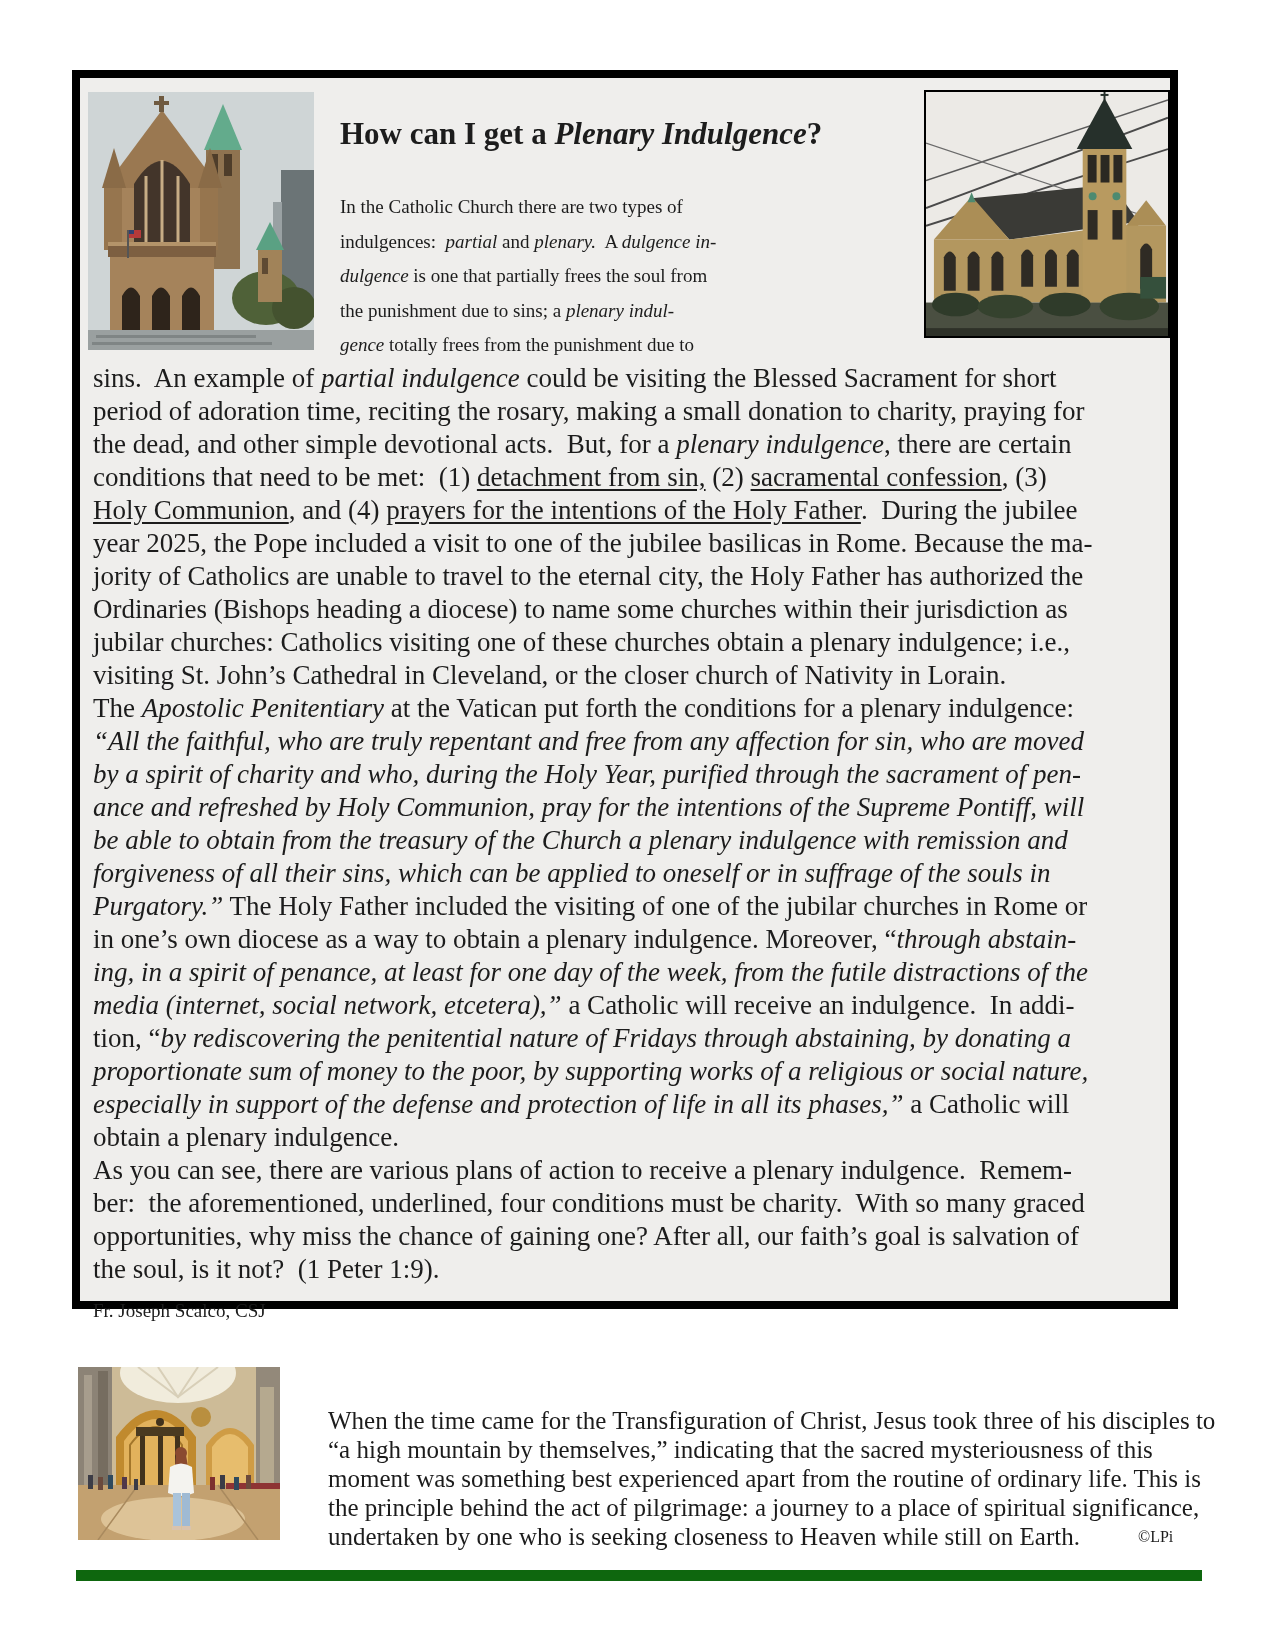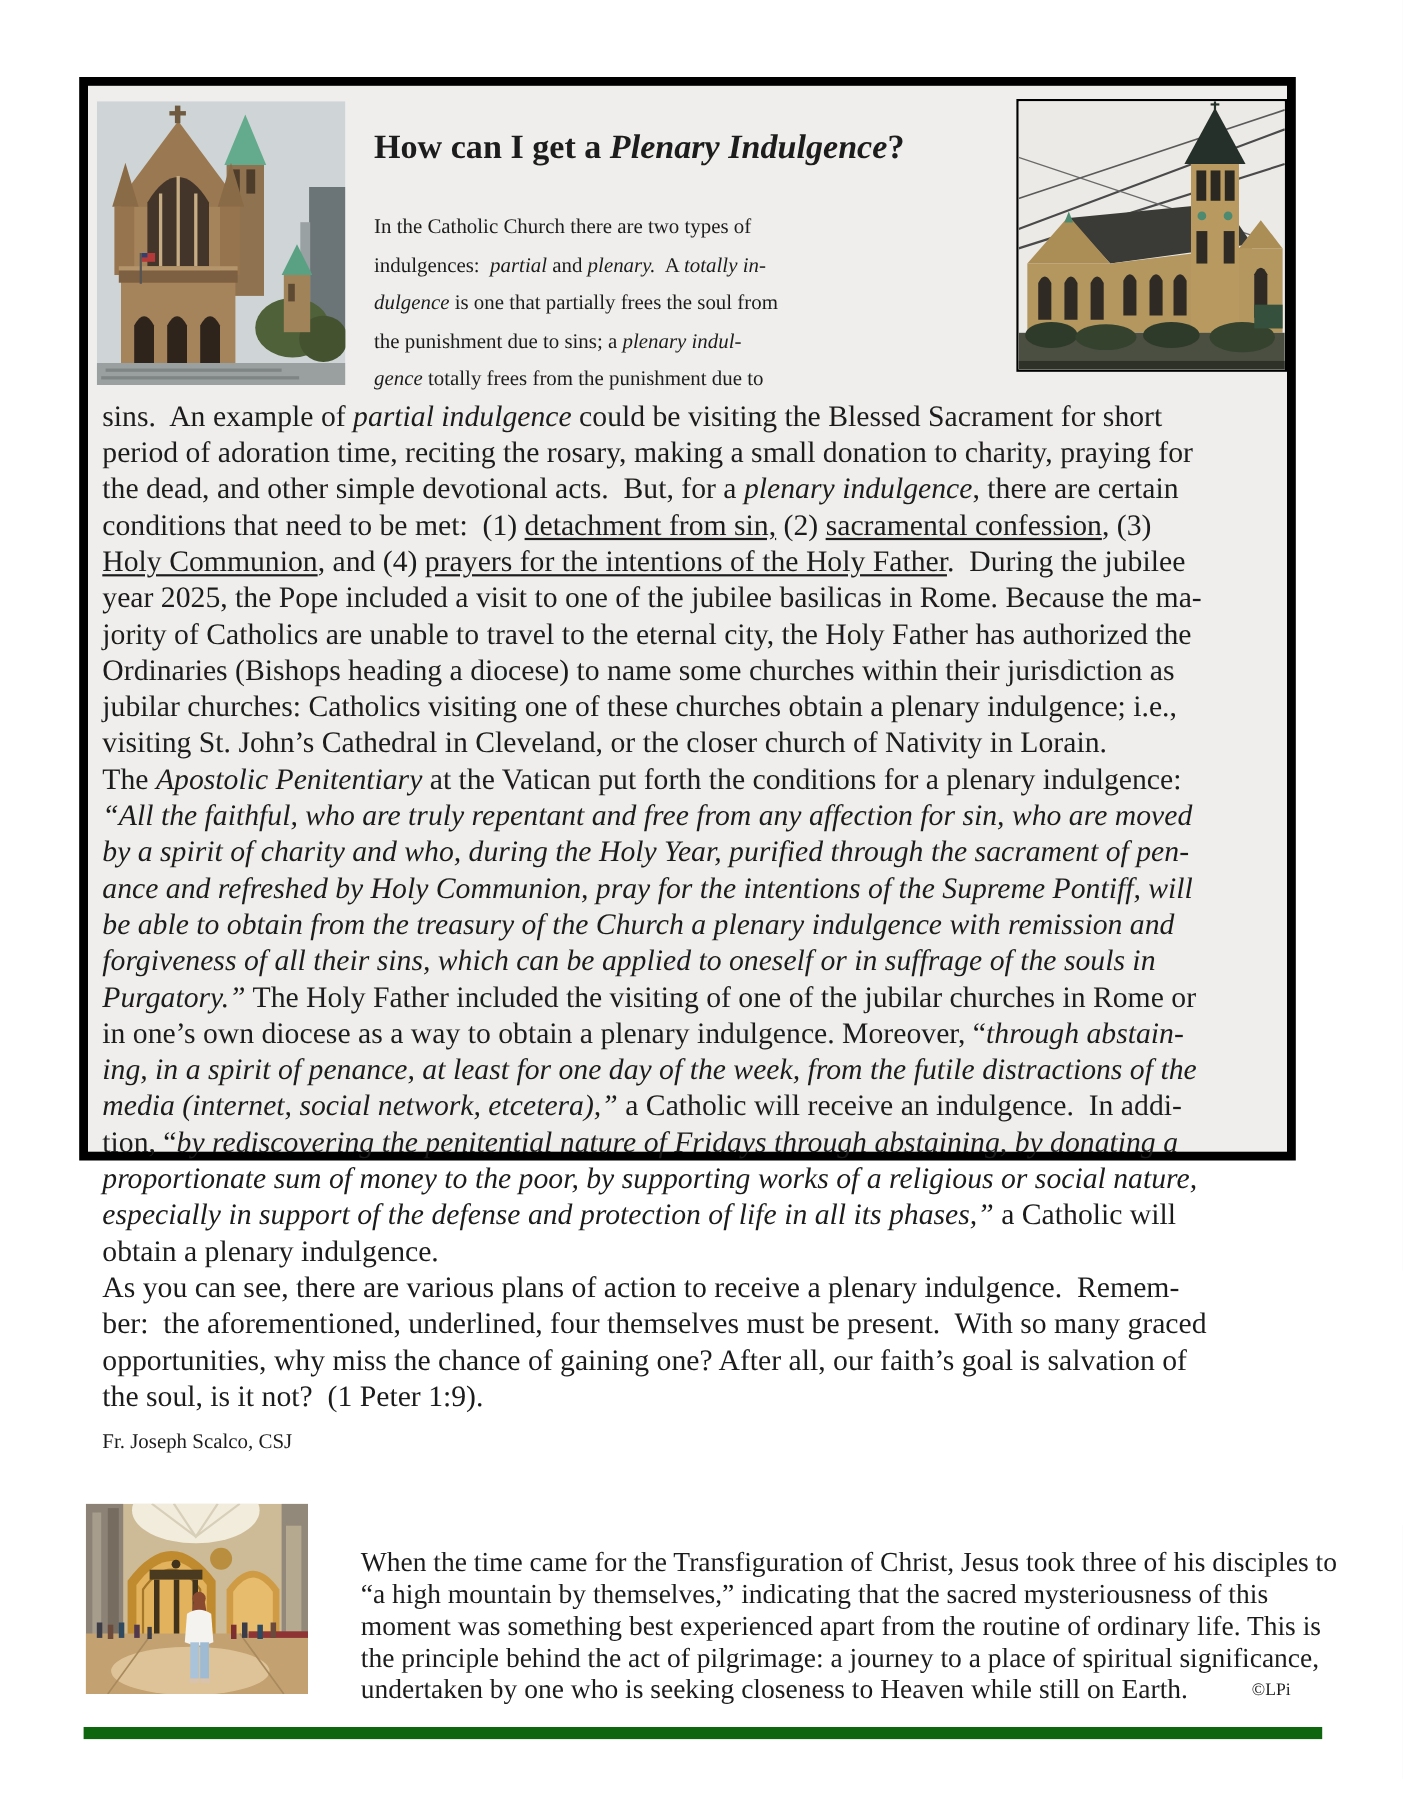--- a/index.html
+++ b/index.html
@@ -1,21 +1,21 @@
 <!DOCTYPE html>
 <html><head>
 <meta charset="utf-8">
 <style>
   html,body{margin:0;padding:0;background:#ffffff;}
   .page{
     position:relative;width:1275px;height:1650px;background:#ffffff;
     font-family:"Liberation Serif", serif;color:#1c1c1c;overflow:hidden;
   }
   .box{
-    position:absolute;left:72px;top:70px;width:1106px;height:985px;
+    position:absolute;left:72px;top:70px;width:1106px;height:1239px;
     box-sizing:border-box;border:8px solid #000;background:#efeeec;
   }
   .photo-left{position:absolute;left:8px;top:14px;width:226px;height:258px;}
   .photo-right{
     position:absolute;left:844px;top:12px;width:246px;height:248px;
     box-sizing:border-box;border:2px solid #000;background:#eceae6;
   }
   .photo-left svg,.photo-right svg,.pilg-photo svg{display:block;width:100%;height:100%;}
   .article-title{
     position:absolute;left:260px;top:38px;font-size:31px;font-weight:bold;
@@ -119,21 +119,21 @@
         <ellipse cx="205" cy="218" rx="30" ry="14" fill="#35422e"></ellipse>
         <rect x="216" y="188" width="26" height="22" fill="#35503c"></rect>
         <rect x="0" y="240" width="244" height="8" fill="#2e3128"></rect>
       </svg>
     </div>
 
     <div class="article-title"><div class="tline"><span>How can I get a </span><span class="it">Plenary Indulgence</span><span>?</span></div></div>
 
     <div class="intro-text">
         <div class="tline"><span>In the Catholic Church there are two types of</span></div>
-        <div class="tline"><span>indulgences:  </span><span class="it">partial</span><span> and </span><span class="it">plenary.</span><span>  A </span><span class="it">totally in-</span></div>
+        <div class="tline"><span>indulgences:  </span><span class="it">partial</span><span> and </span><span class="it">plenary.</span><span>  A </span><span class="it">dulgence in-</span></div>
         <div class="tline"><span class="it">dulgence</span><span> is one that partially frees the soul from</span></div>
         <div class="tline"><span>the punishment due to sins; a </span><span class="it">plenary indul-</span></div>
         <div class="tline"><span class="it">gence</span><span> totally frees from the punishment due to</span></div>
       </div>
 
     <div class="body-text">
         <div class="tline"><span>sins.  An example of </span><span class="it">partial indulgence</span><span> could be visiting the Blessed Sacrament for short</span></div>
         <div class="tline"><span>period of adoration time, reciting the rosary, making a small donation to charity, praying for</span></div>
         <div class="tline"><span>the dead, and other simple devotional acts.  But, for a </span><span class="it">plenary indulgence</span><span>, there are certain</span></div>
         <div class="tline"><span>conditions that need to be met:  (1) </span><span class="un">detachment from sin,</span><span> (2) </span><span class="un">sacramental confession</span><span>, (3)</span></div>
@@ -151,21 +151,21 @@
         <div class="tline"><span class="it">forgiveness of all their sins, which can be applied to oneself or in suffrage of the souls in</span></div>
         <div class="tline"><span class="it">Purgatory.”</span><span> The Holy Father included the visiting of one of the jubilar churches in Rome or</span></div>
         <div class="tline"><span>in one’s own diocese as a way to obtain a plenary indulgence. Moreover, “</span><span class="it">through abstain-</span></div>
         <div class="tline"><span class="it">ing, in a spirit of penance, at least for one day of the week, from the futile distractions of the</span></div>
         <div class="tline"><span class="it">media (internet, social network, etcetera),”</span><span> a Catholic will receive an indulgence.  In addi-</span></div>
         <div class="tline"><span>tion, “</span><span class="it">by rediscovering the penitential nature of Fridays through abstaining, by donating a</span></div>
         <div class="tline"><span class="it">proportionate sum of money to the poor, by supporting works of a religious or social nature,</span></div>
         <div class="tline"><span class="it">especially in support of the defense and protection of life in all its phases,”</span><span> a Catholic will</span></div>
         <div class="tline"><span>obtain a plenary indulgence.</span></div>
         <div class="tline"><span>As you can see, there are various plans of action to receive a plenary indulgence.  Remem-</span></div>
-        <div class="tline"><span>ber:  the aforementioned, underlined, four themselves must be present.  With so many graced</span></div>
+        <div class="tline"><span>ber:  the aforementioned, underlined, four conditions must be charity.  With so many graced</span></div>
         <div class="tline"><span>opportunities, why miss the chance of gaining one? After all, our faith’s goal is salvation of</span></div>
         <div class="tline"><span>the soul, is it not?  (1 Peter 1:9).</span></div>
       </div>
 
     <div class="signature">Fr. Joseph Scalco, CSJ</div>
 
   </div>
 
   <div class="pilg-photo">
     <svg viewBox="0 0 202 173" preserveAspectRatio="none">

